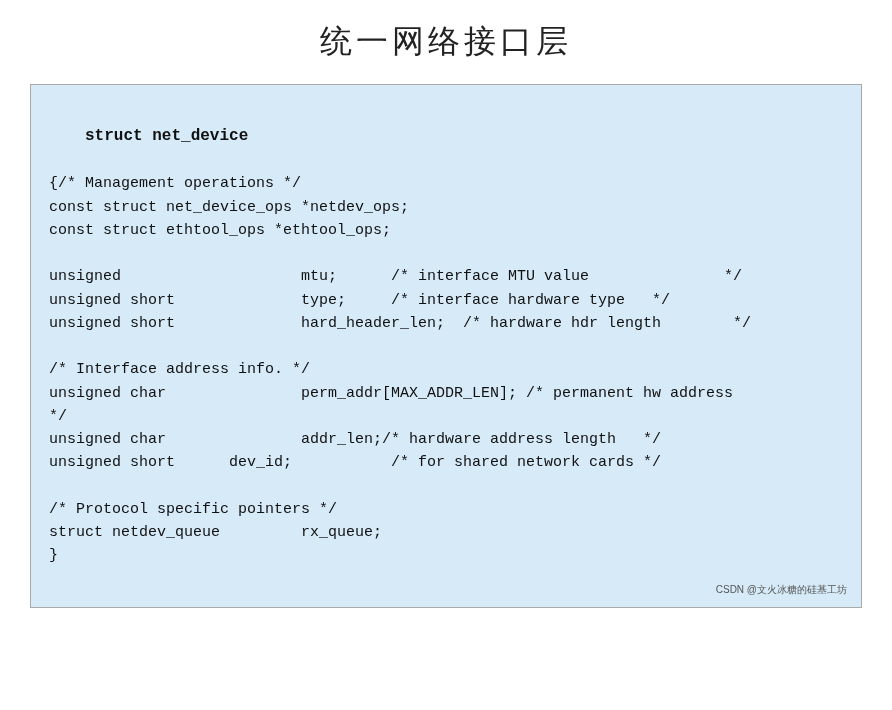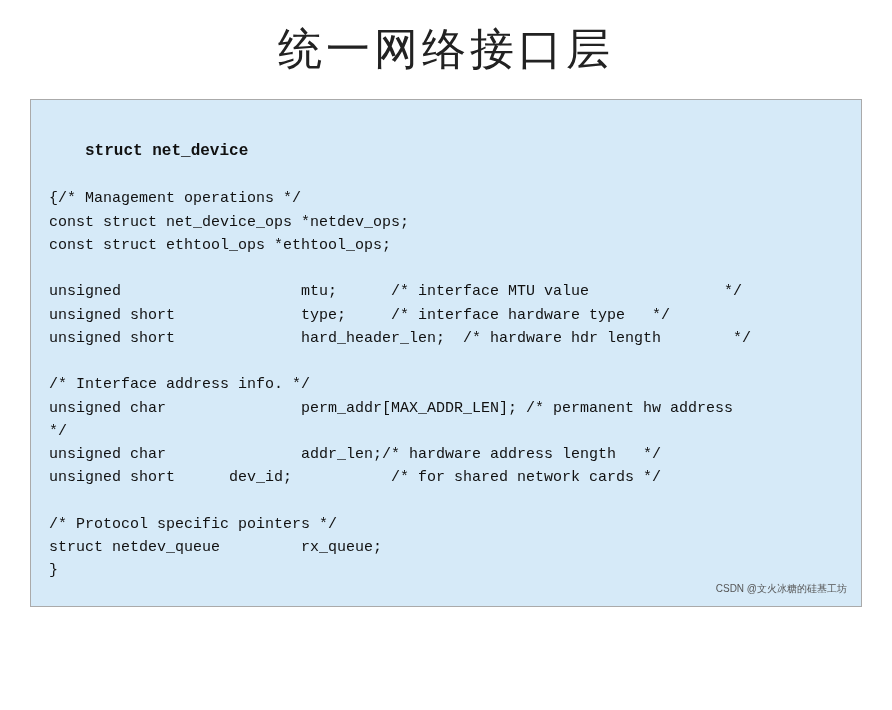--- a/index.html
+++ b/index.html
@@ -13,33 +13,33 @@
       height: 710px;
       background-color: #ffffff;
       font-family: Arial, "Microsoft YaHei", sans-serif;
       display: flex;
       flex-direction: column;
       align-items: center;
       padding: 20px 30px;
     }
 
     .page-title {
-      font-size: 44px;
+      font-size: 32px;
       font-weight: normal;
       color: #222;
       margin-bottom: 20px;
       letter-spacing: 4px;
       font-family: "Microsoft YaHei", "SimHei", sans-serif;
     }
 
     .code-box {
       width: 100%;
       background-color: #d6eaf8;
       border: 1.5px solid #aaa;
-      padding: 16px 18px 0 18px;
+      padding: 16px 18px 16px 18px;
       position: relative;
     }
 
     .code-content {
       font-family: "Courier New", Courier, monospace;
       font-size: 15px;
       color: #111;
       line-height: 1.55;
       white-space: pre;
     }

